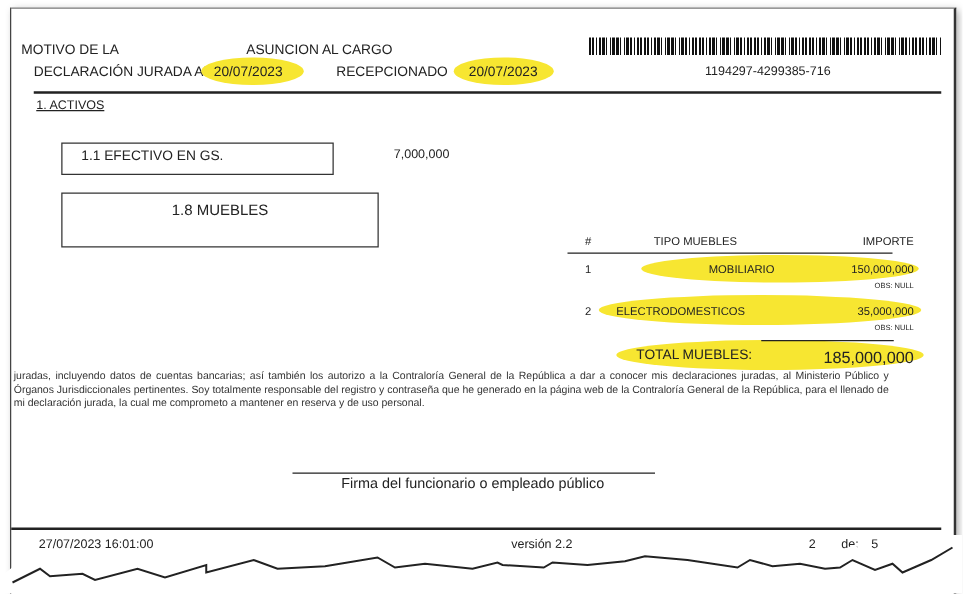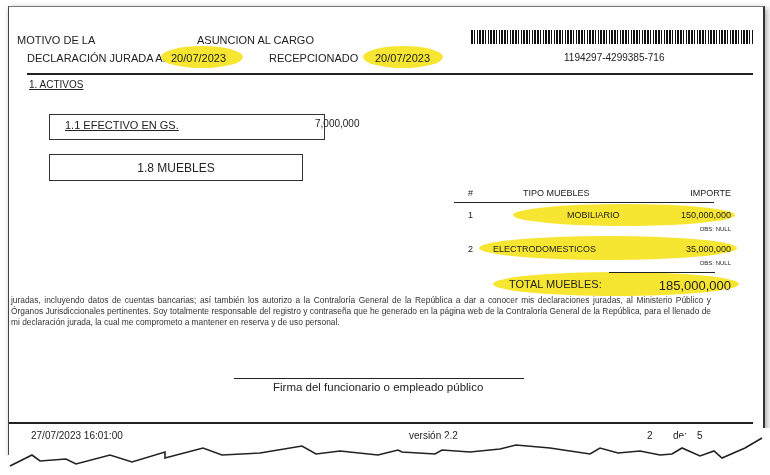--- a/index.html
+++ b/index.html
@@ -49,26 +49,26 @@
   <div class="hl" style="left:354px;top:39px;width:80px;height:22px;"></div>
   <span class="abs t11" style="left:366px;top:45px;">20/07/2023</span>
 
   <div class="barcode" style="left:462px;top:23px;width:282px;"></div>
   <span class="abs t10" style="left:555px;top:45px;">1194297-4299385-716</span>
 
   <div class="rule" style="left:18px;top:66px;width:726px;height:2px;"></div>
 
   <span class="abs t10" style="left:20px;top:72px;text-decoration:underline;">1. ACTIVOS</span>
 
-  <div class="box" style="left:40px;top:107px;width:276px;height:26px;padding:4px 12px 0 15px;text-decoration:underline;">
+  <div class="box" style="left:40px;top:107px;width:218px;height:26px;padding:4px 12px 0 15px;">
     <span>1.1 EFECTIVO EN GS.</span>
   </div>
   <span class="abs t10" style="left:306px;top:111px;">7,000,000</span>
 
-  <div class="box" style="left:40px;top:147px;width:254px;height:27px;text-align:center;padding-top:6px;font-size:12px;">
+  <div class="box" style="left:40px;top:147px;width:254px;height:44px;text-align:center;padding-top:6px;font-size:12px;">
     <span>1.8 MUEBLES</span>
   </div>
 
   <span class="abs t9" style="left:459px;top:181px;">#</span>
   <span class="abs t9" style="left:514px;top:181px;">TIPO MUEBLES</span>
   <span class="abs t9" style="right:32px;top:181px;">IMPORTE</span>
   <div class="rule" style="left:445px;top:195px;width:260px;height:1px;"></div>
 
   <div class="hl" style="left:504px;top:197px;width:222px;height:22px;"></div>
   <span class="abs t9" style="left:459px;top:203px;">1</span>

